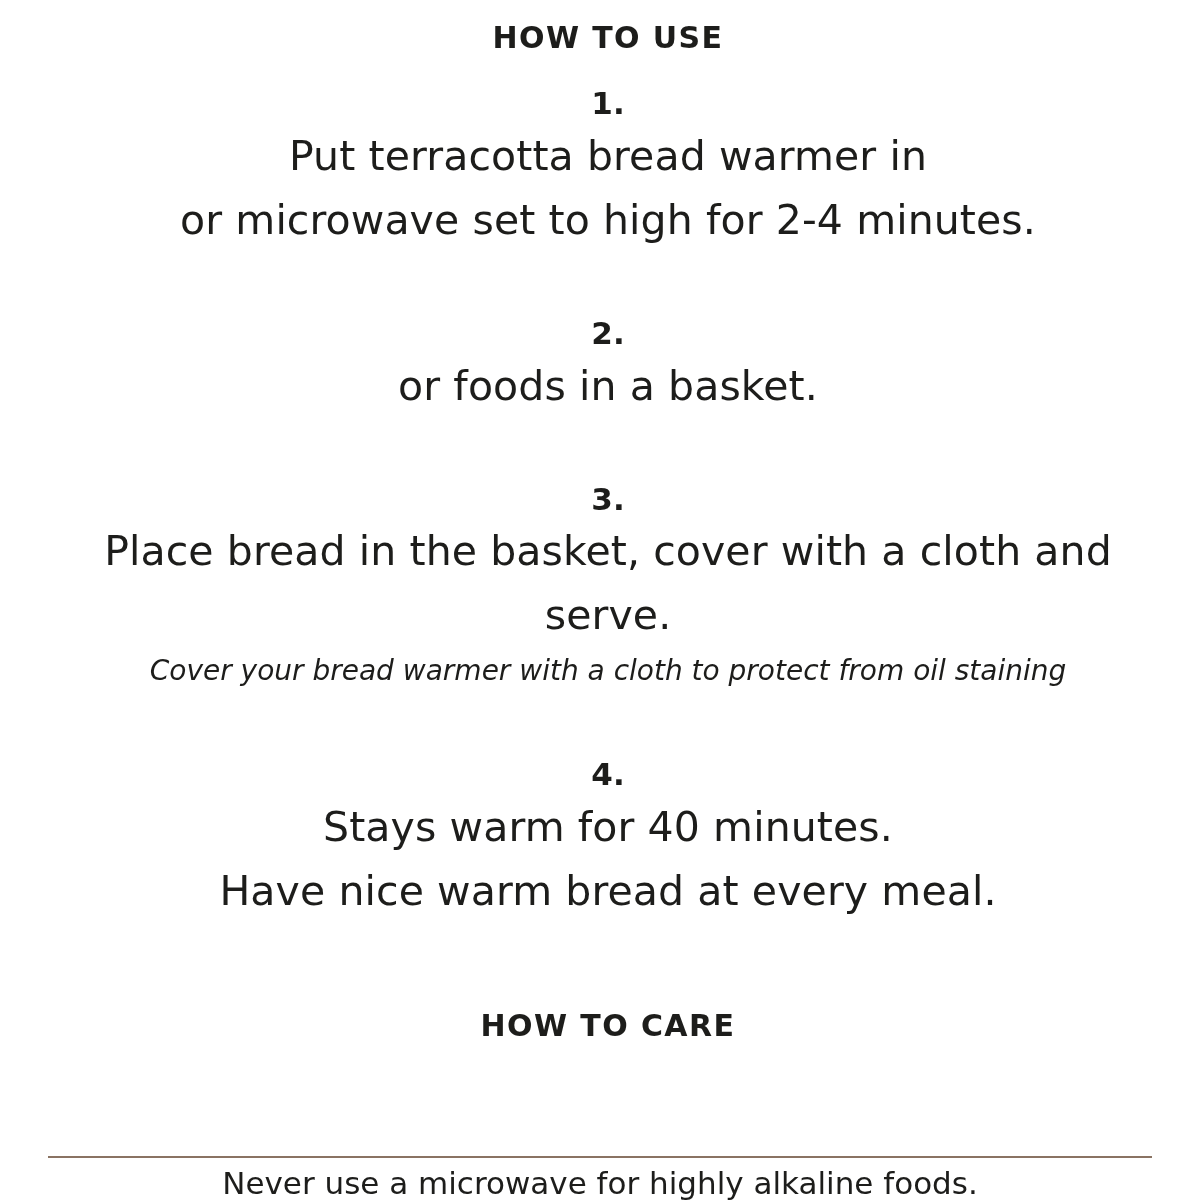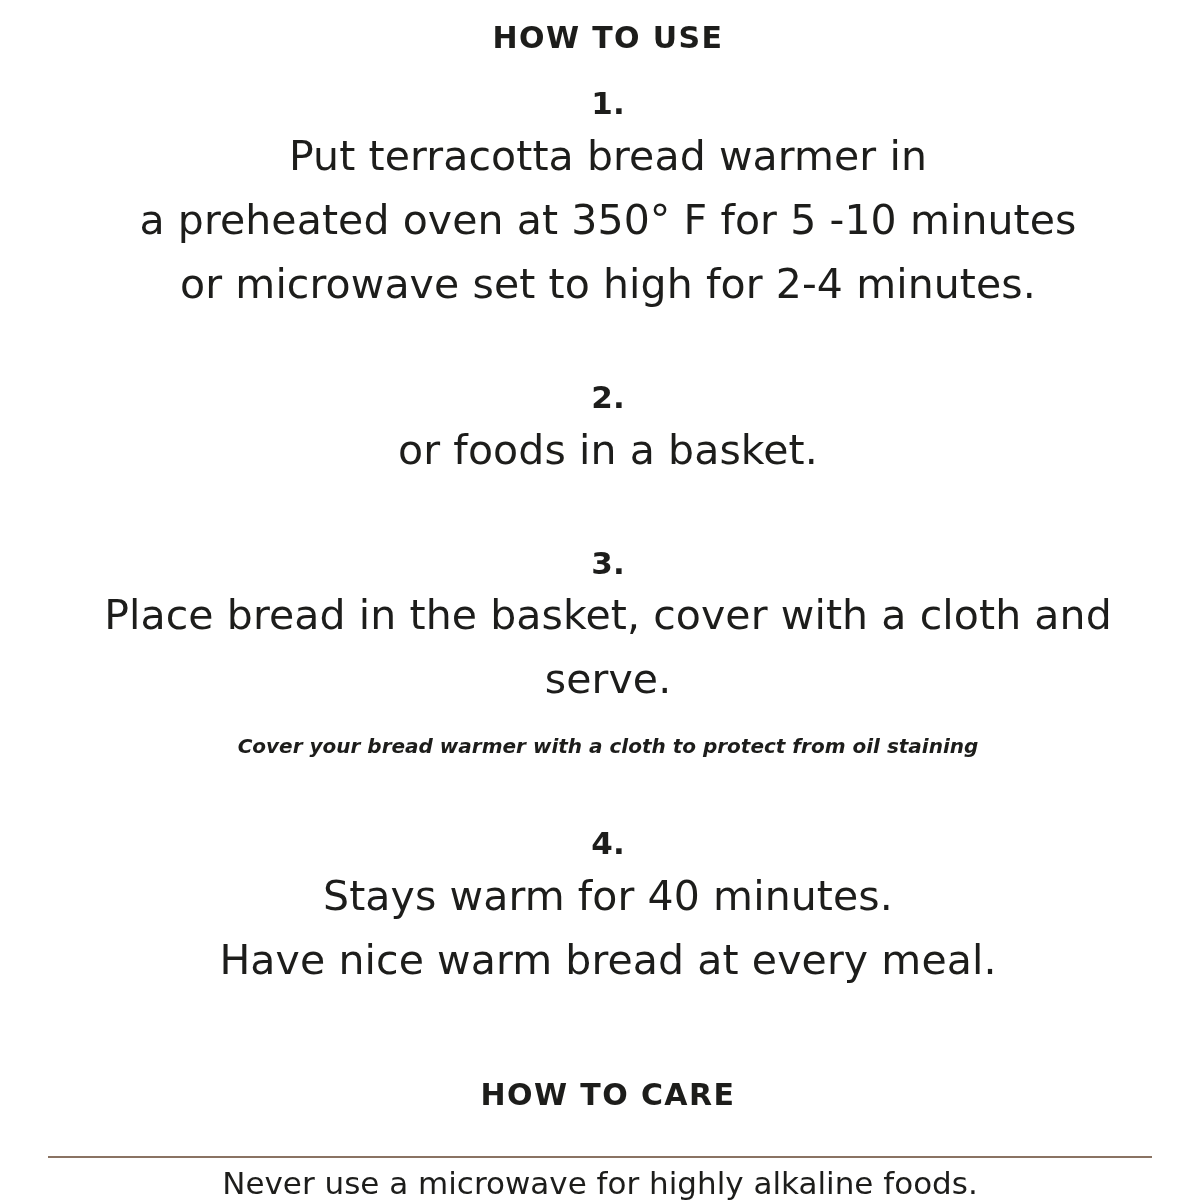--- a/index.html
+++ b/index.html
@@ -41,25 +41,25 @@
     font-weight: 700;
     line-height: 1.35;
   }
   .step-line {
     font-size: 41px;
     font-weight: 400;
     line-height: 1.56;
     letter-spacing: 0.1px;
   }
   .step-note {
-    font-size: 20px;
+    font-size: 28px;
     font-style: italic;
-    font-weight: 700;
+    font-weight: 400;
     line-height: 1.5;
-    margin-top: 19px;
+    margin-top: 2px;
   }
   .care-body {
     margin-top: 16px;
   }
   .care-line {
     font-size: 31px;
     font-weight: 400;
     line-height: 1.56;
   }
   .step-2 { margin-top: 60px; }
@@ -89,21 +89,20 @@
 </head>
 <body>
 
 <div class="page">
 
   <h1 class="section-heading">HOW TO USE</h1>
 
   <div class="step step-1">
     <div class="step-number">1.</div>
     <div class="step-line">Put terracotta bread warmer in</div>
-    <div class="step-line">a preheated oven at 350° F for 5 -10 minutes</div>
     <div class="step-line">or microwave set to high for 2-4 minutes.</div>
   </div>
 
   <div class="step step-2">
     <div class="step-number">2.</div>
     <div class="step-line">or foods in a basket.</div>
   </div>
 
   <div class="step step-3">
     <div class="step-number">3.</div>

